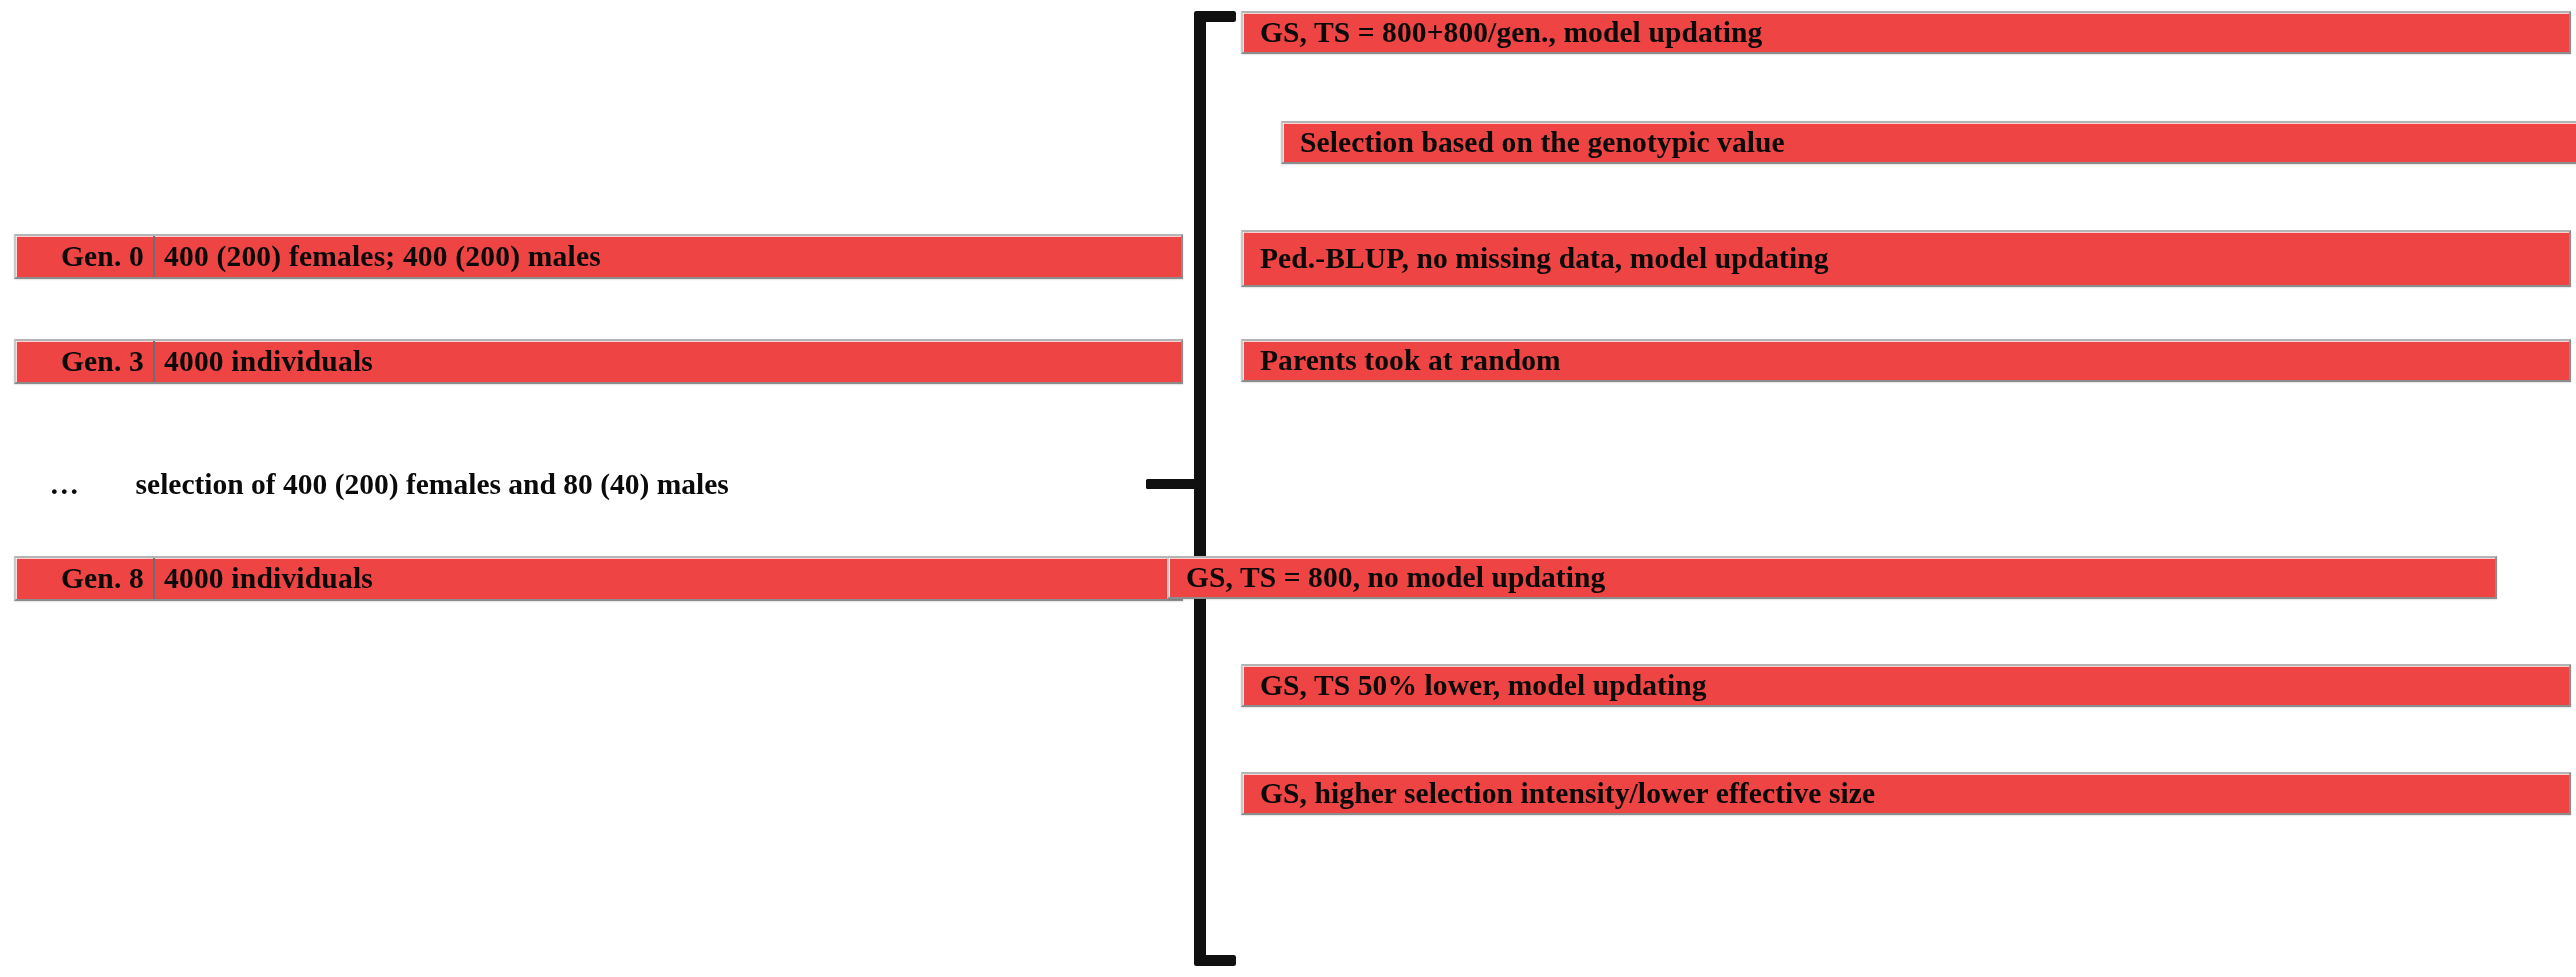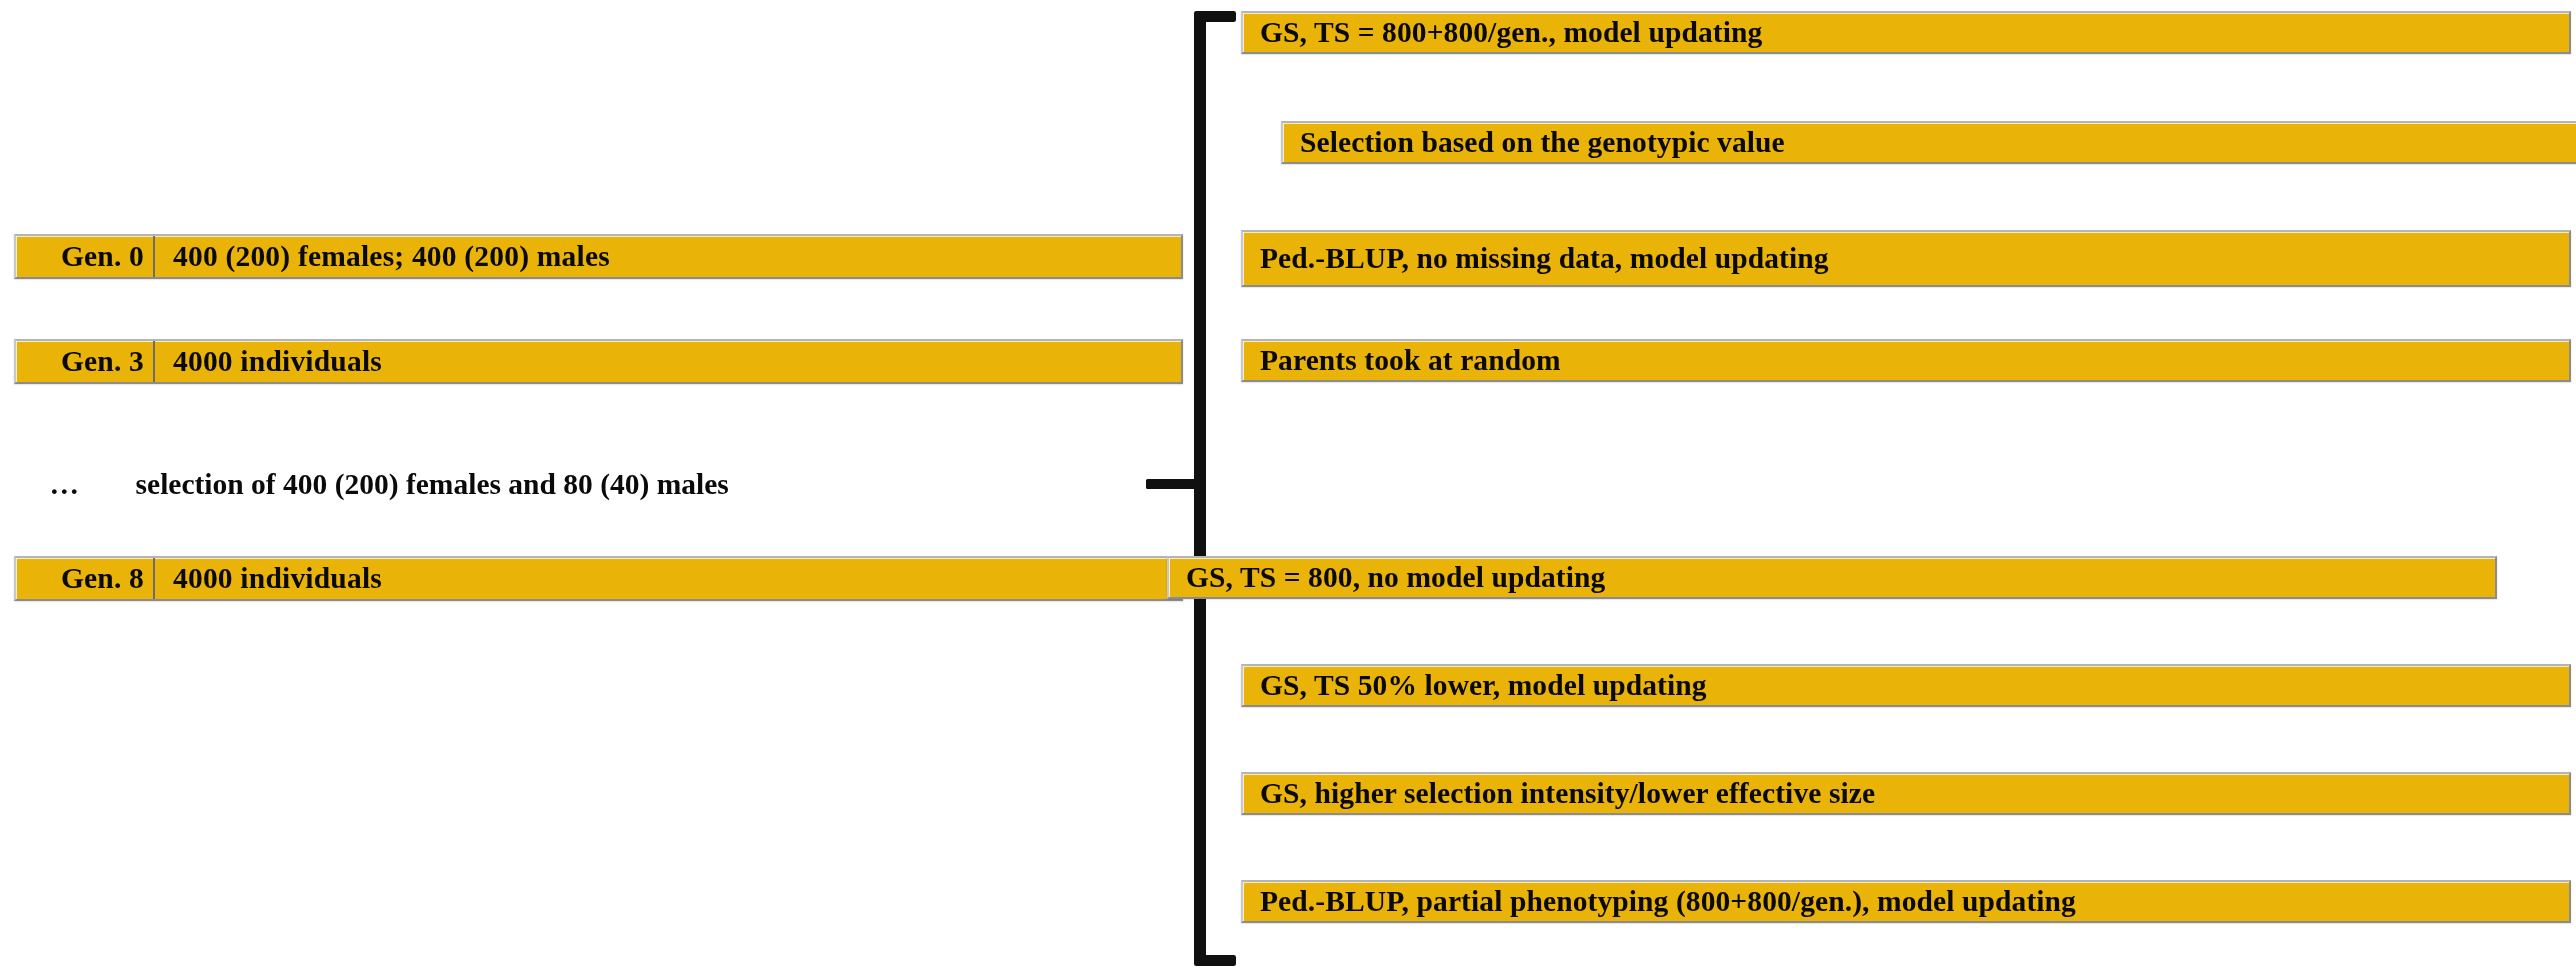--- a/index.html
+++ b/index.html
@@ -16,21 +16,21 @@
     width: 2576px;
     height: 978px;
     background: #ffffff;
     overflow: hidden;
   }
 
   
   .obox {
     position: absolute;
     box-sizing: border-box;
-    background: #eab308;
+    background: #ef4444;
     border-top: 2.3px solid #b4b4b4;
     border-left: 2.3px solid #c8c8c8;
     border-right: 2.3px solid #8c8c8c;
     border-bottom: 2.3px solid #8c8c8c;
     box-shadow: inset 0.8px 0.8px 0 #ffffff, 0 0.8px 1.6px rgba(0,0,0,0.20);
   }
 
   
   .gen-row {
     display: flex;
@@ -48,21 +48,21 @@
   }
   .gen-label {
     width: 103px;
     justify-content: center;
     border-right: 2.3px solid #6e6e6e;
     box-sizing: border-box;
     margin-left: 36px;
   }
   .gen-value {
     flex: 1;
-    padding-left: 18px;
+    padding-left: 9px;
   }
 
   
   #selection-line {
     position: absolute;
     display: flex;
     align-items: center;
     font-weight: bold;
     font-size: 29.5px;
     color: #0a0a0a;
@@ -184,18 +184,15 @@
   </div>
 
   <div class="obox opt-box" style="left:1241px; top:664px; width:1330px; height:43px;">
     <span class="opt-text">GS, TS 50% lower, model updating</span>
   </div>
 
   <div class="obox opt-box" style="left:1241px; top:772px; width:1330px; height:43px;">
     <span class="opt-text">GS, higher selection intensity/lower effective size</span>
   </div>
 
-  <div class="obox opt-box" style="left:1241px; top:880px; width:1330px; height:43px;">
-    <span class="opt-text">Ped.-BLUP, partial phenotyping (800+800/gen.), model updating</span>
-  </div>
 
 </div>
 
 
 </body></html>

